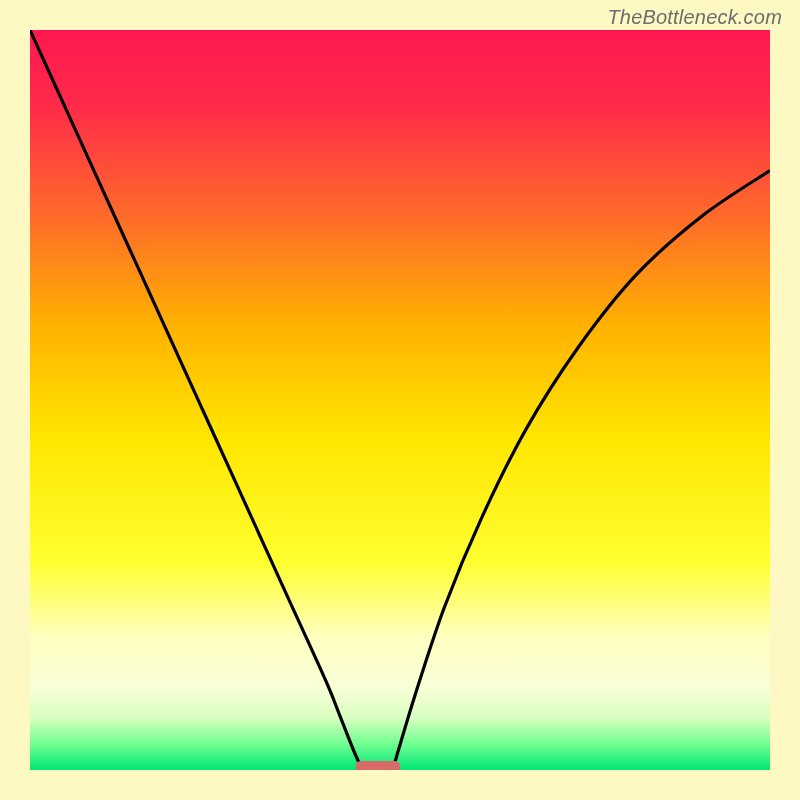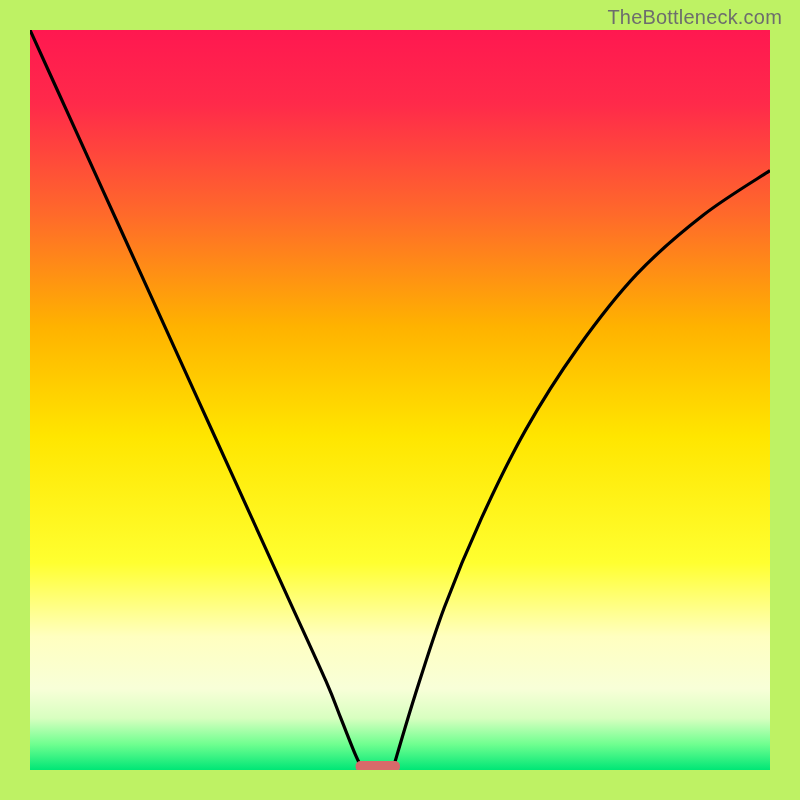--- a/index.html
+++ b/index.html
@@ -10,21 +10,22 @@
     background: #000;
     overflow: hidden;
     font-family: Arial, Helvetica, sans-serif;
   }
   .frame {
     position: absolute;
     top: 0;
     left: 0;
     width: 800px;
     height: 800px;
-    background: #bef264;
+    background: #fef9c3;
+    font-style: italic;
   }
   .plot-area {
     position: absolute;
     top: 30px;
     left: 30px;
     width: 740px;
     height: 740px;
     overflow: hidden;
   }
   .watermark {

